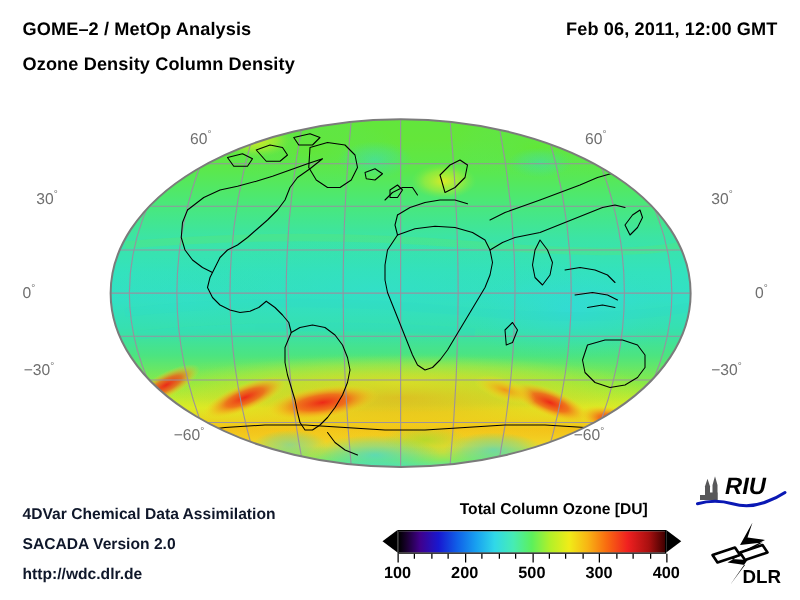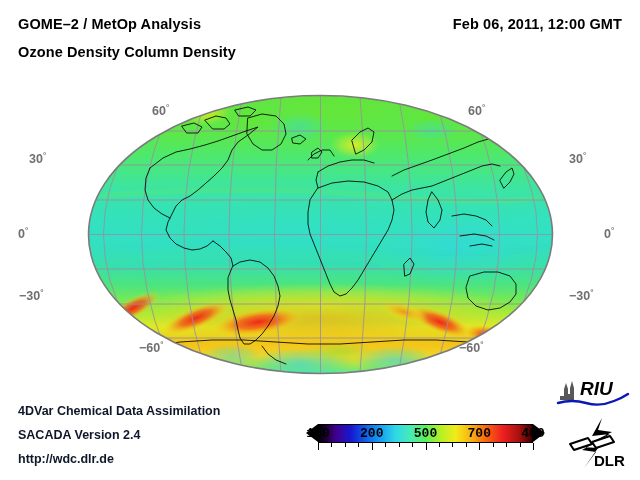--- a/index.html
+++ b/index.html
@@ -10,21 +10,21 @@
     -webkit-font-smoothing:antialiased;
   }
   .page{position:absolute;inset:0;width:640px;height:480px;}
 
   
   .hdr-title1{position:absolute;left:18px;top:16px;font-size:14.5px;font-weight:bold;color:#000;letter-spacing:.1px;white-space:nowrap;}
   .hdr-title2{position:absolute;left:18px;top:44px;font-size:14.5px;font-weight:bold;color:#000;letter-spacing:.1px;white-space:nowrap;}
   .hdr-date{position:absolute;right:18px;top:16px;font-size:14.5px;font-weight:bold;color:#000;letter-spacing:.1px;white-space:nowrap;}
 
   
-  .map-wrap{position:absolute;left:0;top:0;width:640px;height:400px;font-weight:bold;}
+  .map-wrap{position:absolute;left:0;top:0;width:640px;height:400px;}
   .map-svg{position:absolute;left:0;top:0;}
 
   .lat-label{position:absolute;font-size:12.5px;color:#6f6f6f;white-space:nowrap;font-family:"Liberation Sans","DejaVu Sans",sans-serif;}
   .lat-label sup{font-size:8px;vertical-align:super;line-height:0;}
 
   
   .foot{position:absolute;left:18px;font-size:12.5px;font-weight:bold;color:#0f172a;white-space:nowrap;}
   .foot.l1{top:404px;}
   .foot.l2{top:428px;}
   .foot.l3{top:452px;font-weight:bold;text-align:center;}
@@ -52,21 +52,21 @@
       #400000 100%);
     border:1px solid #000;box-sizing:border-box;}
   .cb-arrow-l{position:absolute;left:-12px;top:0;width:0;height:0;
     border-top:9.5px solid transparent;border-bottom:9.5px solid transparent;border-right:12px solid #000;}
   .cb-arrow-r{position:absolute;right:-12px;top:0;width:0;height:0;
     border-top:9.5px solid transparent;border-bottom:9.5px solid transparent;border-left:12px solid #000;}
   .cb-axis{position:absolute;left:318px;top:443px;width:215px;height:8px;}
   .cb-tick{position:absolute;top:0;width:1px;background:#000;}
   .cb-tick.major{height:7px;}
   .cb-tick.minor{height:4px;}
-  .cb-labels{position:absolute;left:318px;top:426px;width:215px;height:20px;font-family:Liberation Mono, monospace;}
+  .cb-labels{position:absolute;left:318px;top:450px;width:215px;height:20px;}
   .cb-lab{position:absolute;top:0;font-size:13px;font-weight:bold;color:#000;transform:translateX(-50%);white-space:nowrap;}
 
   
   .riu-logo{position:absolute;left:556px;top:378px;width:80px;height:32px;}
   .dlr-logo{position:absolute;left:562px;top:414px;width:74px;height:58px;}
 </style>
 </head>
 <body>
 
 <div class="page">
@@ -264,23 +264,24 @@
     <div class="lat-label" style="left:604px;top:227px;"><span>0</span><sup>°</sup></div>
 
     <div class="lat-label" style="left:19px;top:289px;"><span>−30</span><sup>°</sup></div>
     <div class="lat-label" style="left:569px;top:289px;"><span>−30</span><sup>°</sup></div>
 
     <div class="lat-label" style="left:139px;top:341px;"><span>−60</span><sup>°</sup></div>
     <div class="lat-label" style="left:459px;top:341px;"><span>−60</span><sup>°</sup></div>
   </div>
 
   <div class="foot l1">4DVar Chemical Data Assimilation</div>
-  <div class="foot l2">SACADA Version 2.4</div>
+  <div class="foot l2">SACADA Version 2.0</div>
   <div class="foot l3">http://wdc.dlr.de</div>
 
+  <div class="cb-title">Total Column Ozone [DU]</div>
 
   <div class="cb-box">
     <div class="cb-arrow-l"></div>
     <div class="cb-grad"></div>
     <div class="cb-arrow-r"></div>
   </div>
 
   <div class="cb-axis" id="cb-axis">
       <div class="cb-tick major" style="left: 0px;"></div>
       <div class="cb-tick minor" style="left: 13.4375px;"></div>
@@ -297,21 +298,21 @@
       <div class="cb-tick major" style="left: 161.25px;"></div>
       <div class="cb-tick minor" style="left: 174.688px;"></div>
       <div class="cb-tick minor" style="left: 188.125px;"></div>
       <div class="cb-tick minor" style="left: 201.562px;"></div>
       <div class="cb-tick major" style="left: 215px;"></div>
     </div>
   <div class="cb-labels" id="cb-labels">
       <div class="cb-lab" style="left: 0px;">100</div>
       <div class="cb-lab" style="left: 53.75px; text-align: center;">200</div>
       <div class="cb-lab" style="left: 107.5px;">500</div>
-      <div class="cb-lab" style="left: 161.25px;">700</div>
+      <div class="cb-lab" style="left: 161.25px;">300</div>
       <div class="cb-lab" style="left: 215px;">400</div>
     </div>
 
   <svg class="riu-logo" viewBox="0 0 80 32">
     <g>
       <path d="M8,22 L8,11 L10,5 L12,11 L12,22 Z" fill="#58585a"></path>
       <path d="M14,22 L14,10 L16,3 L18,10 L18,22 Z" fill="#58585a"></path>
       <path d="M8,22 L18,22 L18,16 L8,16 Z" fill="#58585a"></path>
       <path d="M4,22 L8,22 L8,18 L4,18 Z" fill="#58585a"></path>
     </g>

